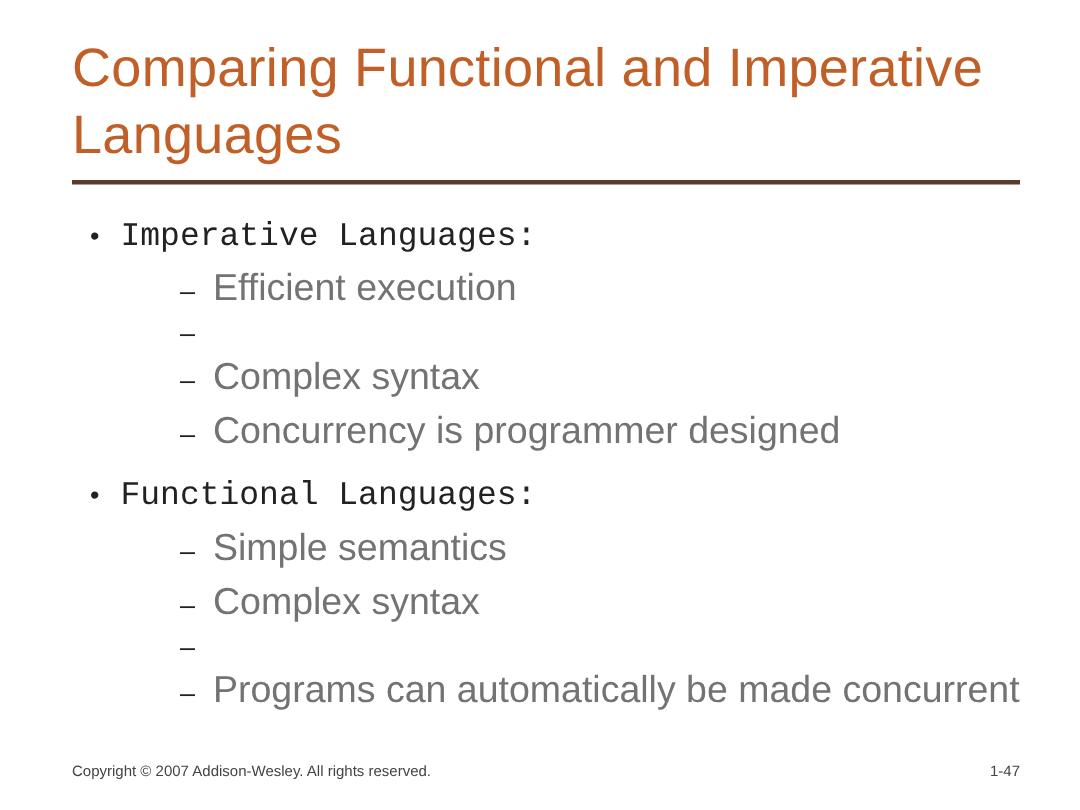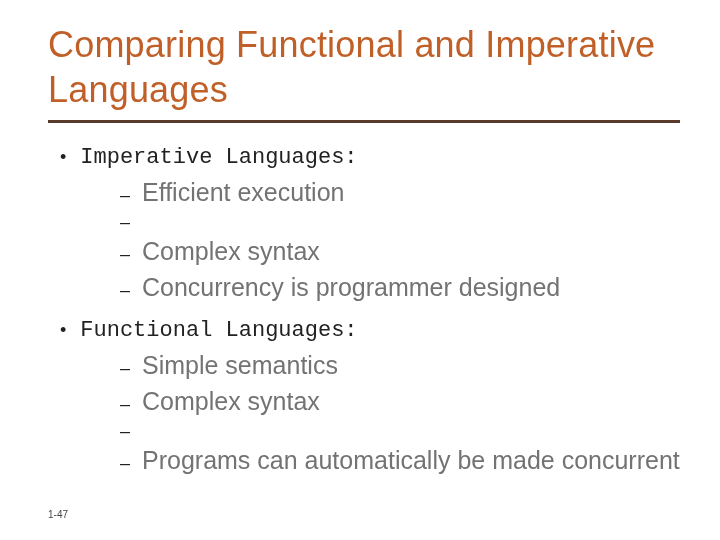--- a/index.html
+++ b/index.html
@@ -127,14 +127,15 @@
       <span class="dash">–</span>
     </div>
     <div class="sub-item">
       <span class="dash">–</span>
       <span class="sub-text">Programs can automatically be made concurrent</span>
     </div>
   </div>
 </div>
 
 <div class="footer">
+  <span>Copyright © 2007 Addison-Wesley. All rights reserved.</span>
   <span>1-47</span>
 </div>
 
 </body></html>

